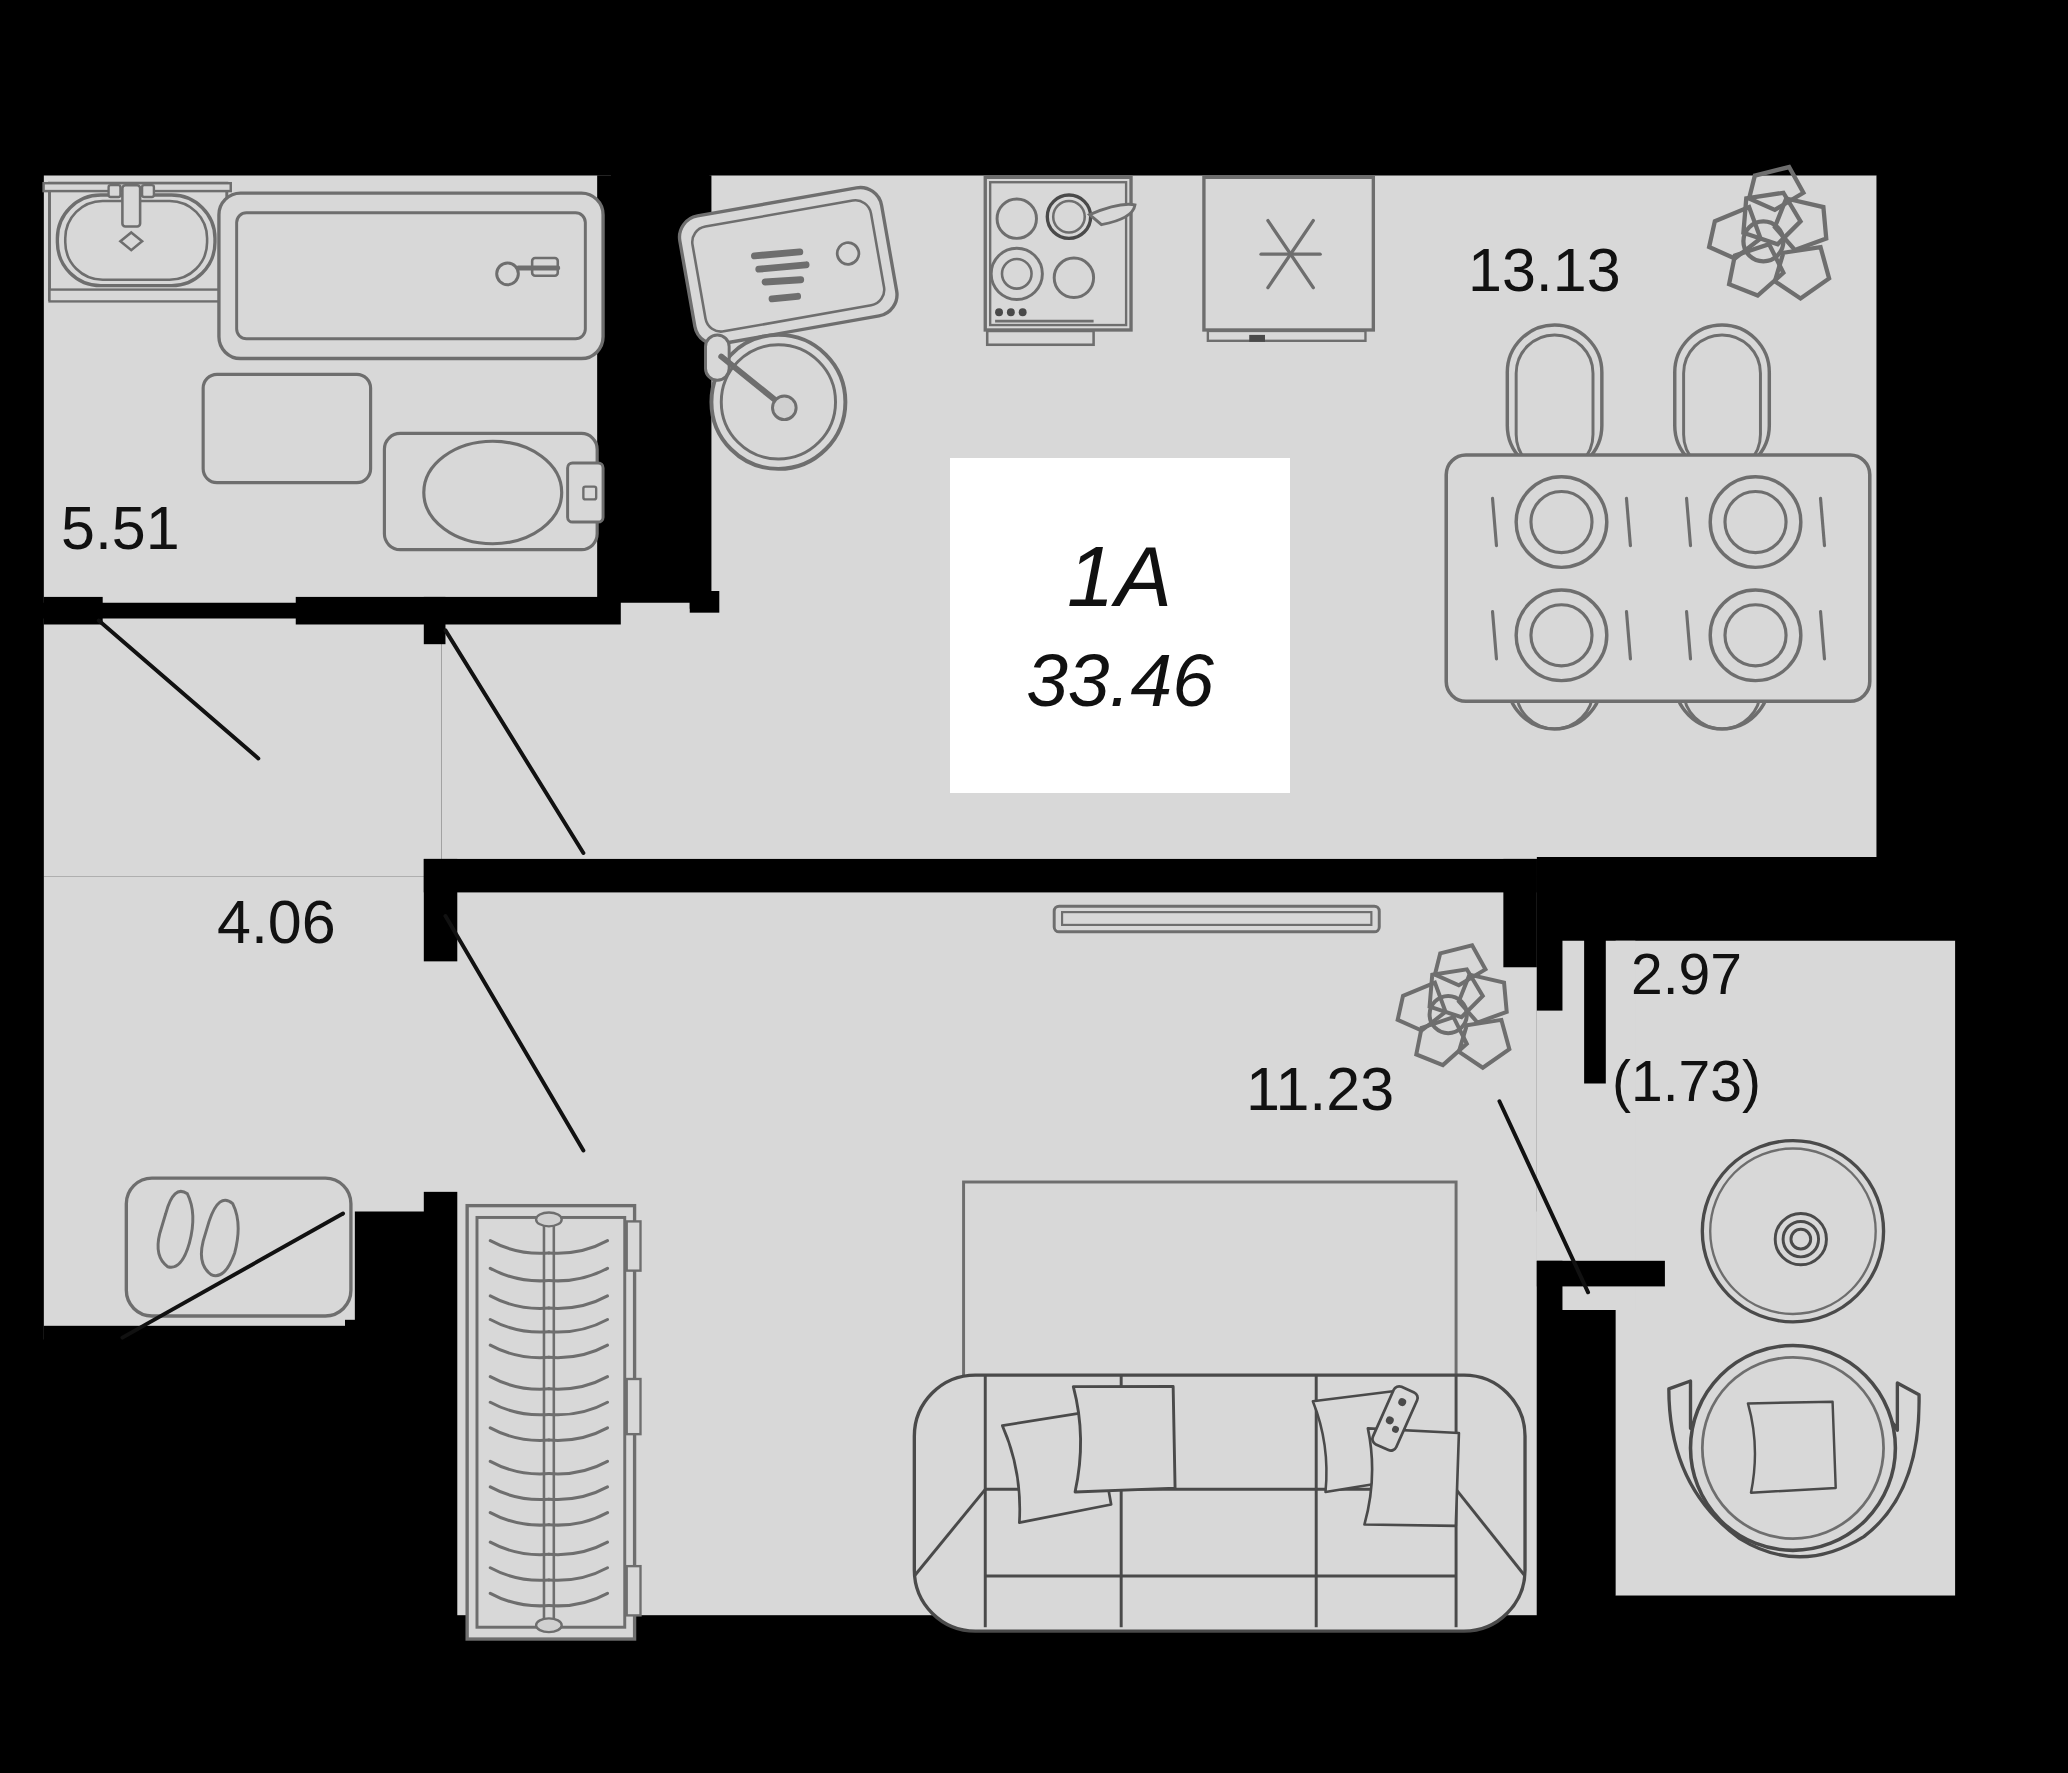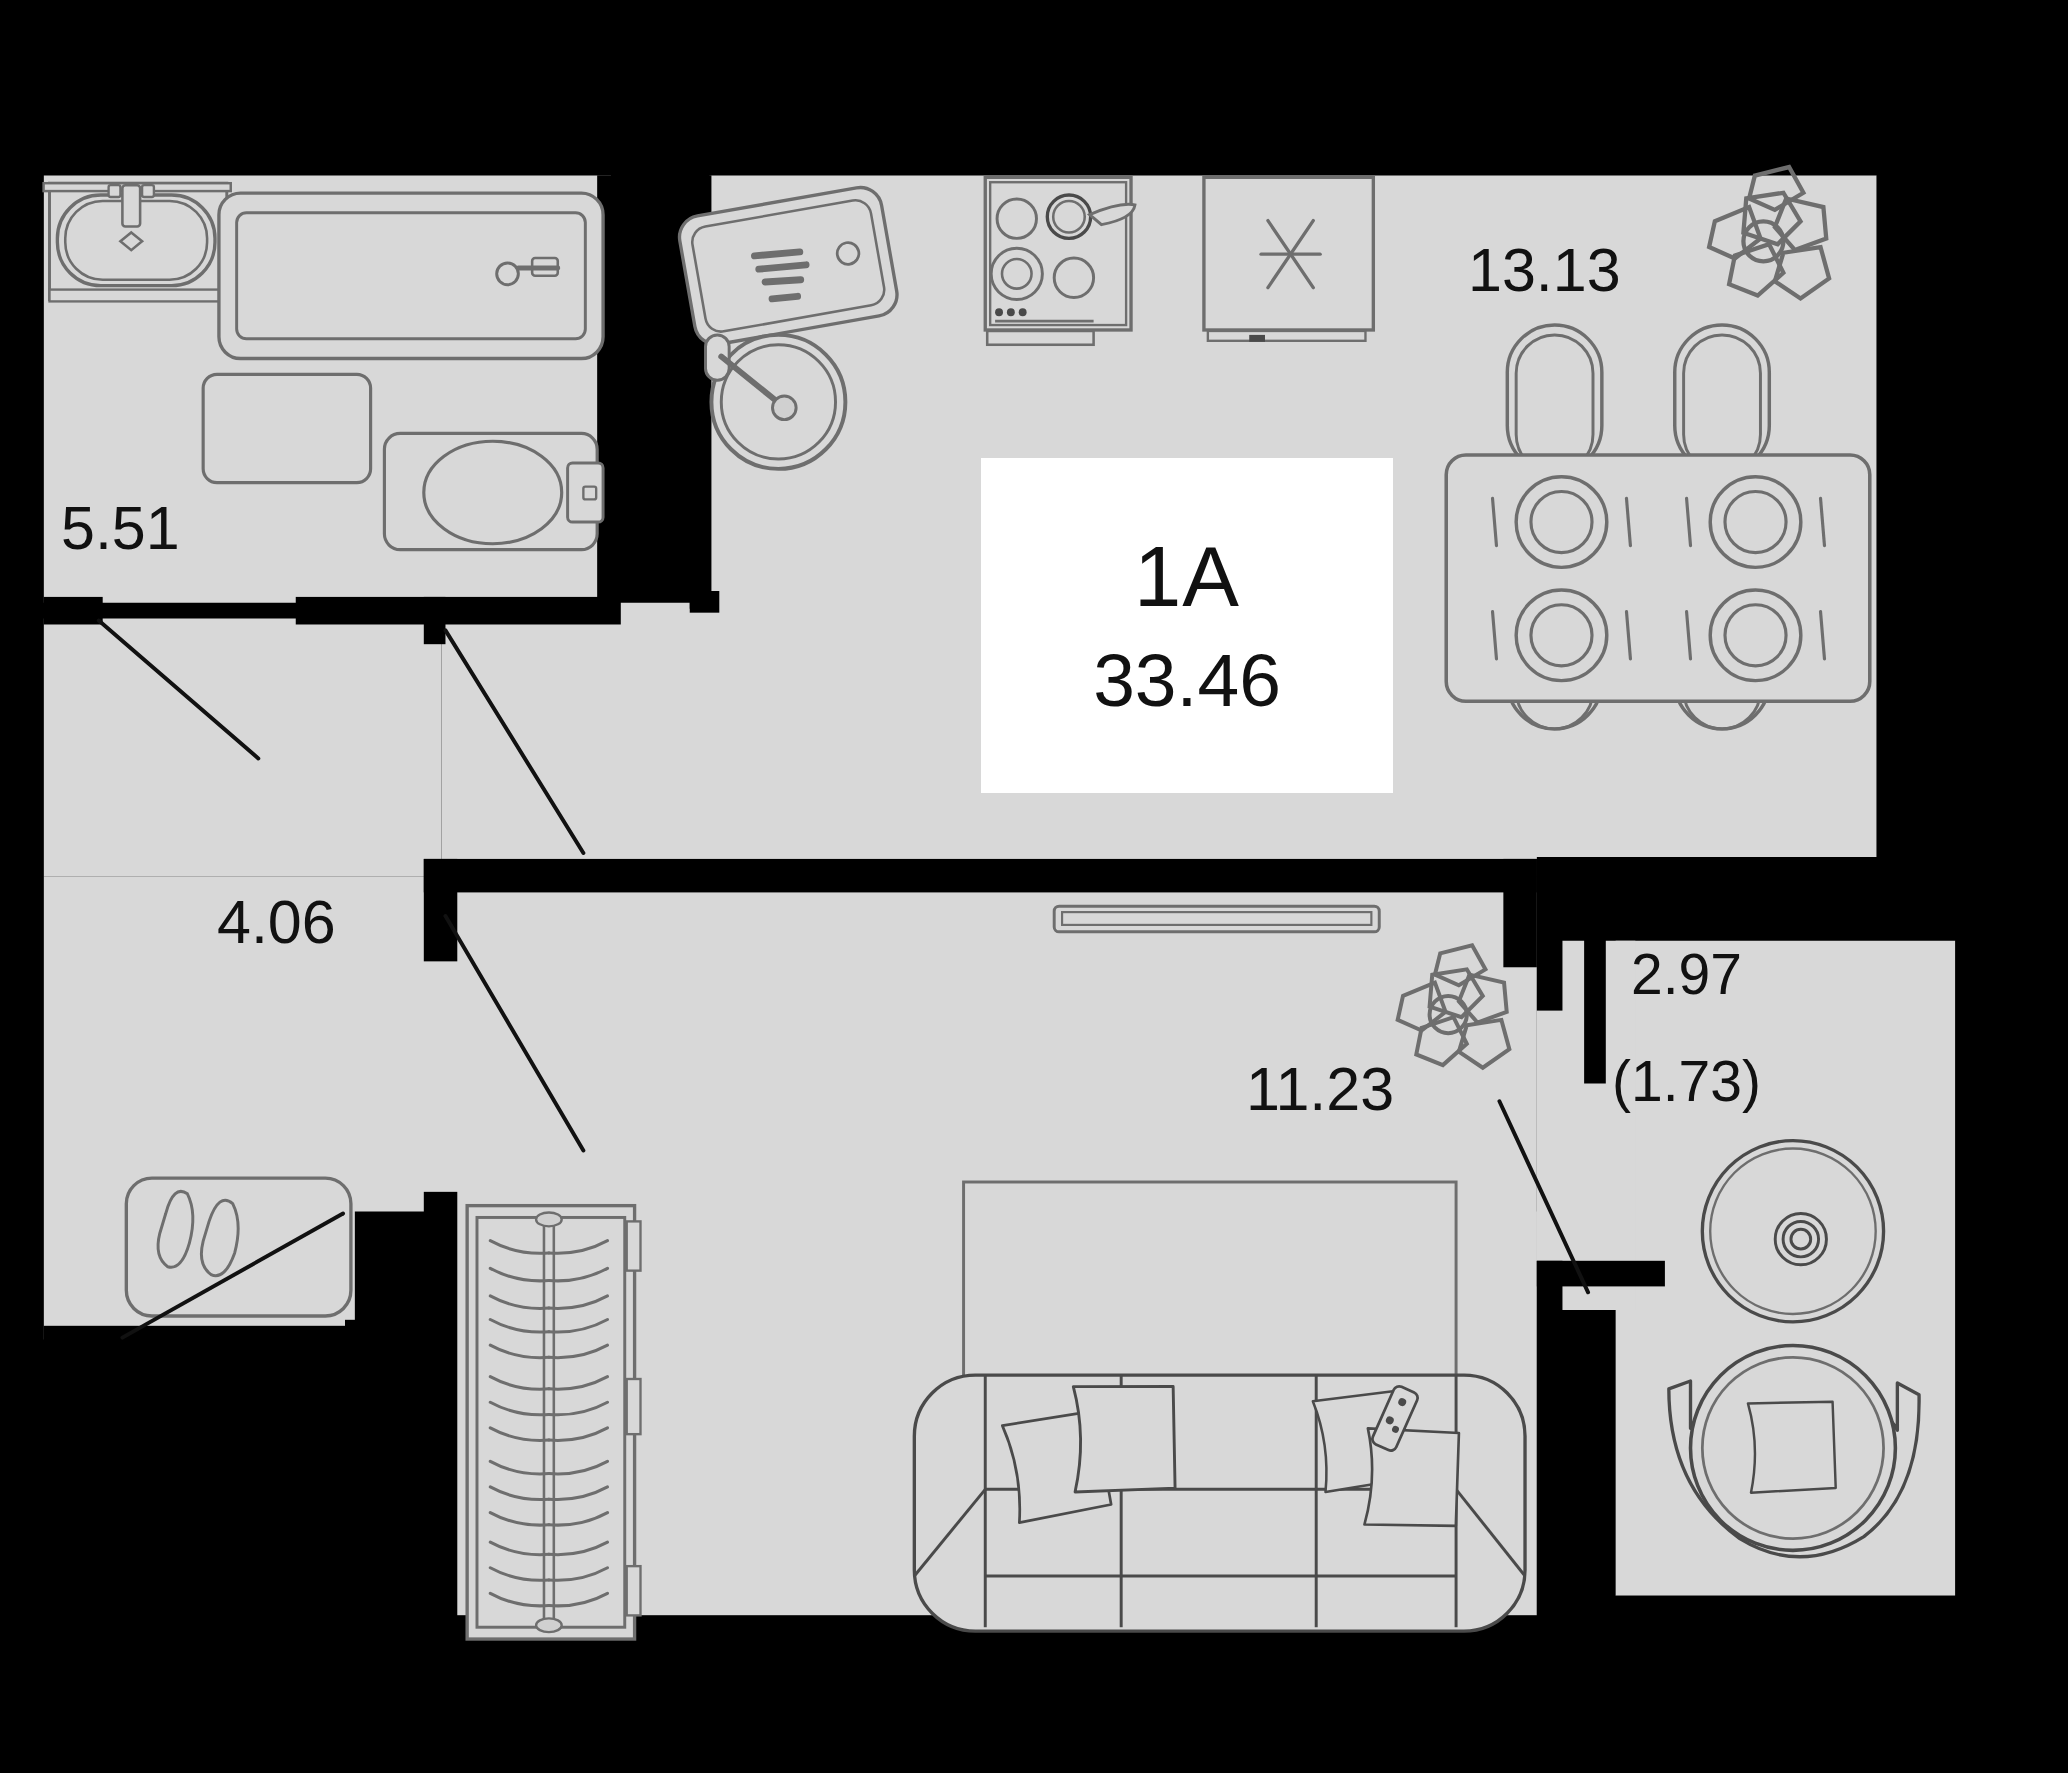--- a/index.html
+++ b/index.html
@@ -430,19 +430,19 @@
 
   <div class="area-label big" style="left:1468px; top:195px;margin-top:40px;">13.13</div>
 
   <div class="area-label big" style="left:1204px; top:1054px;margin-left:42px;">11.23</div>
 
   <div class="balcony-label" style="left:1612px; top:941px;">
     <span>2.97</span>
     <span>(1.73)</span>
   </div>
 
-  <div class="unit-badge" style="left:981px; top:458px; width:412px; height:335px;">
+  <div class="unit-badge" style="left:950px; top:458px; width:340px; height:335px;font-style:italic;">
     <div class="unit-name">1A</div>
     <div class="unit-area">33.46</div>
   </div>
 
 </div>
 
 
 </body></html>

